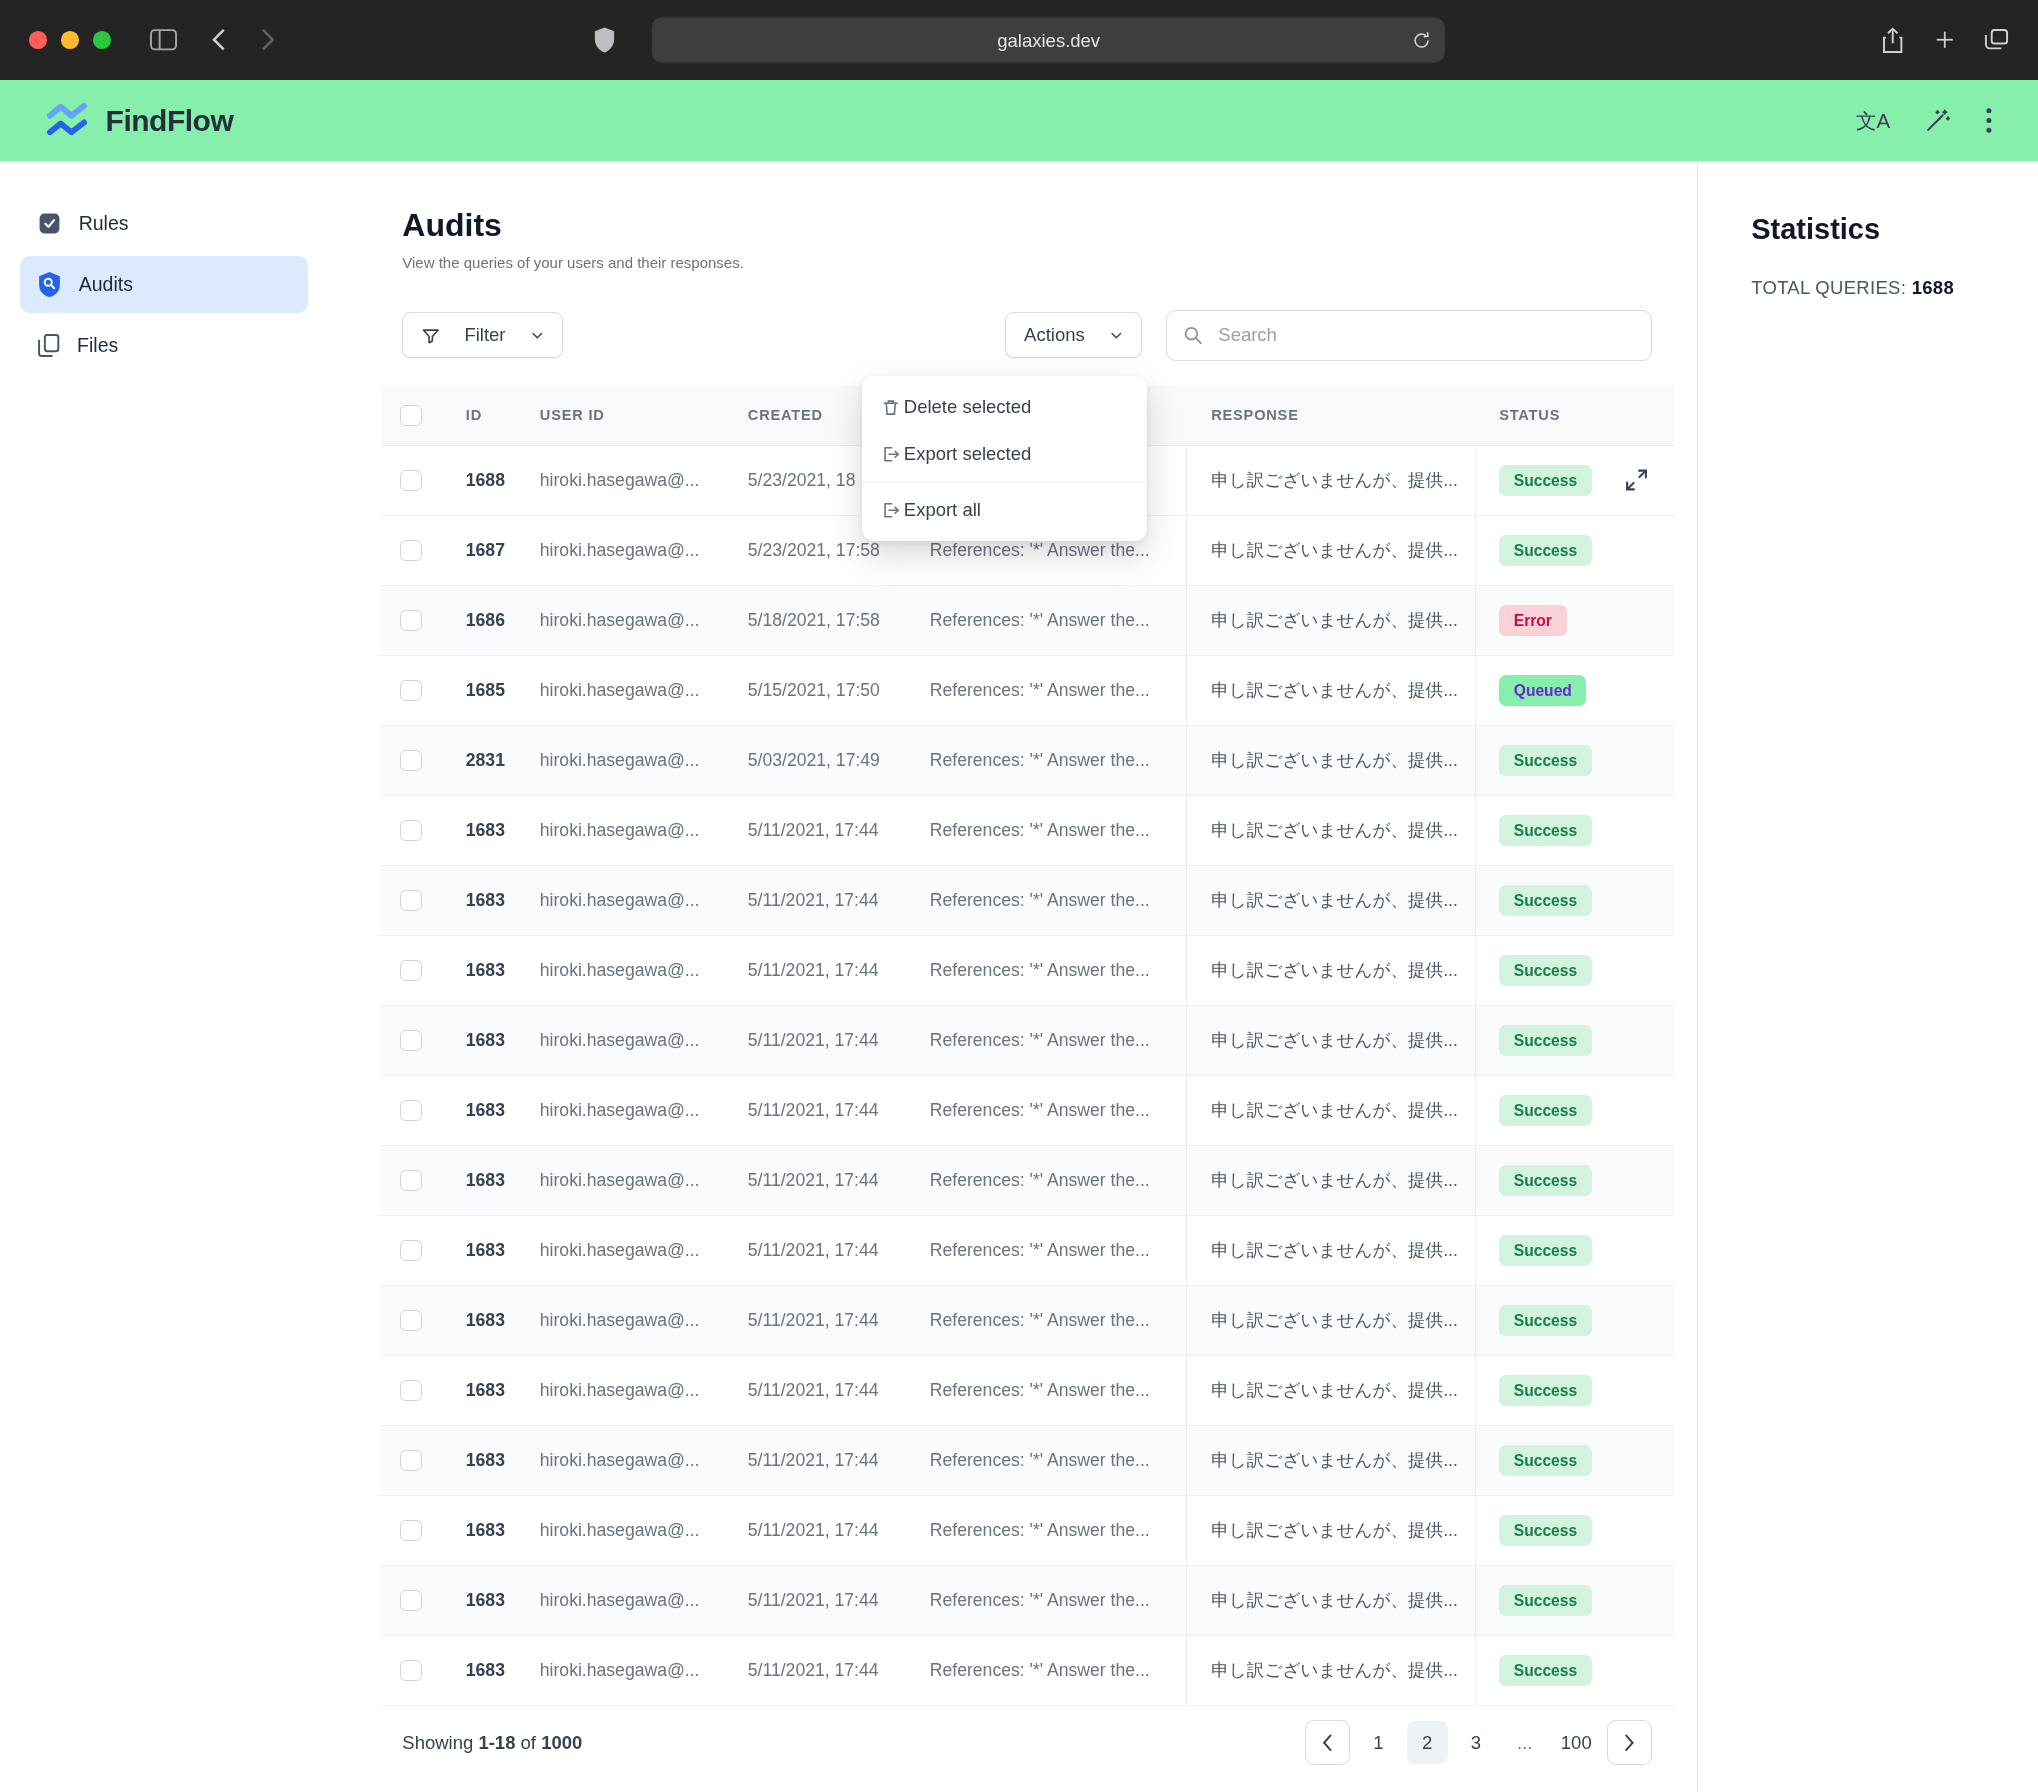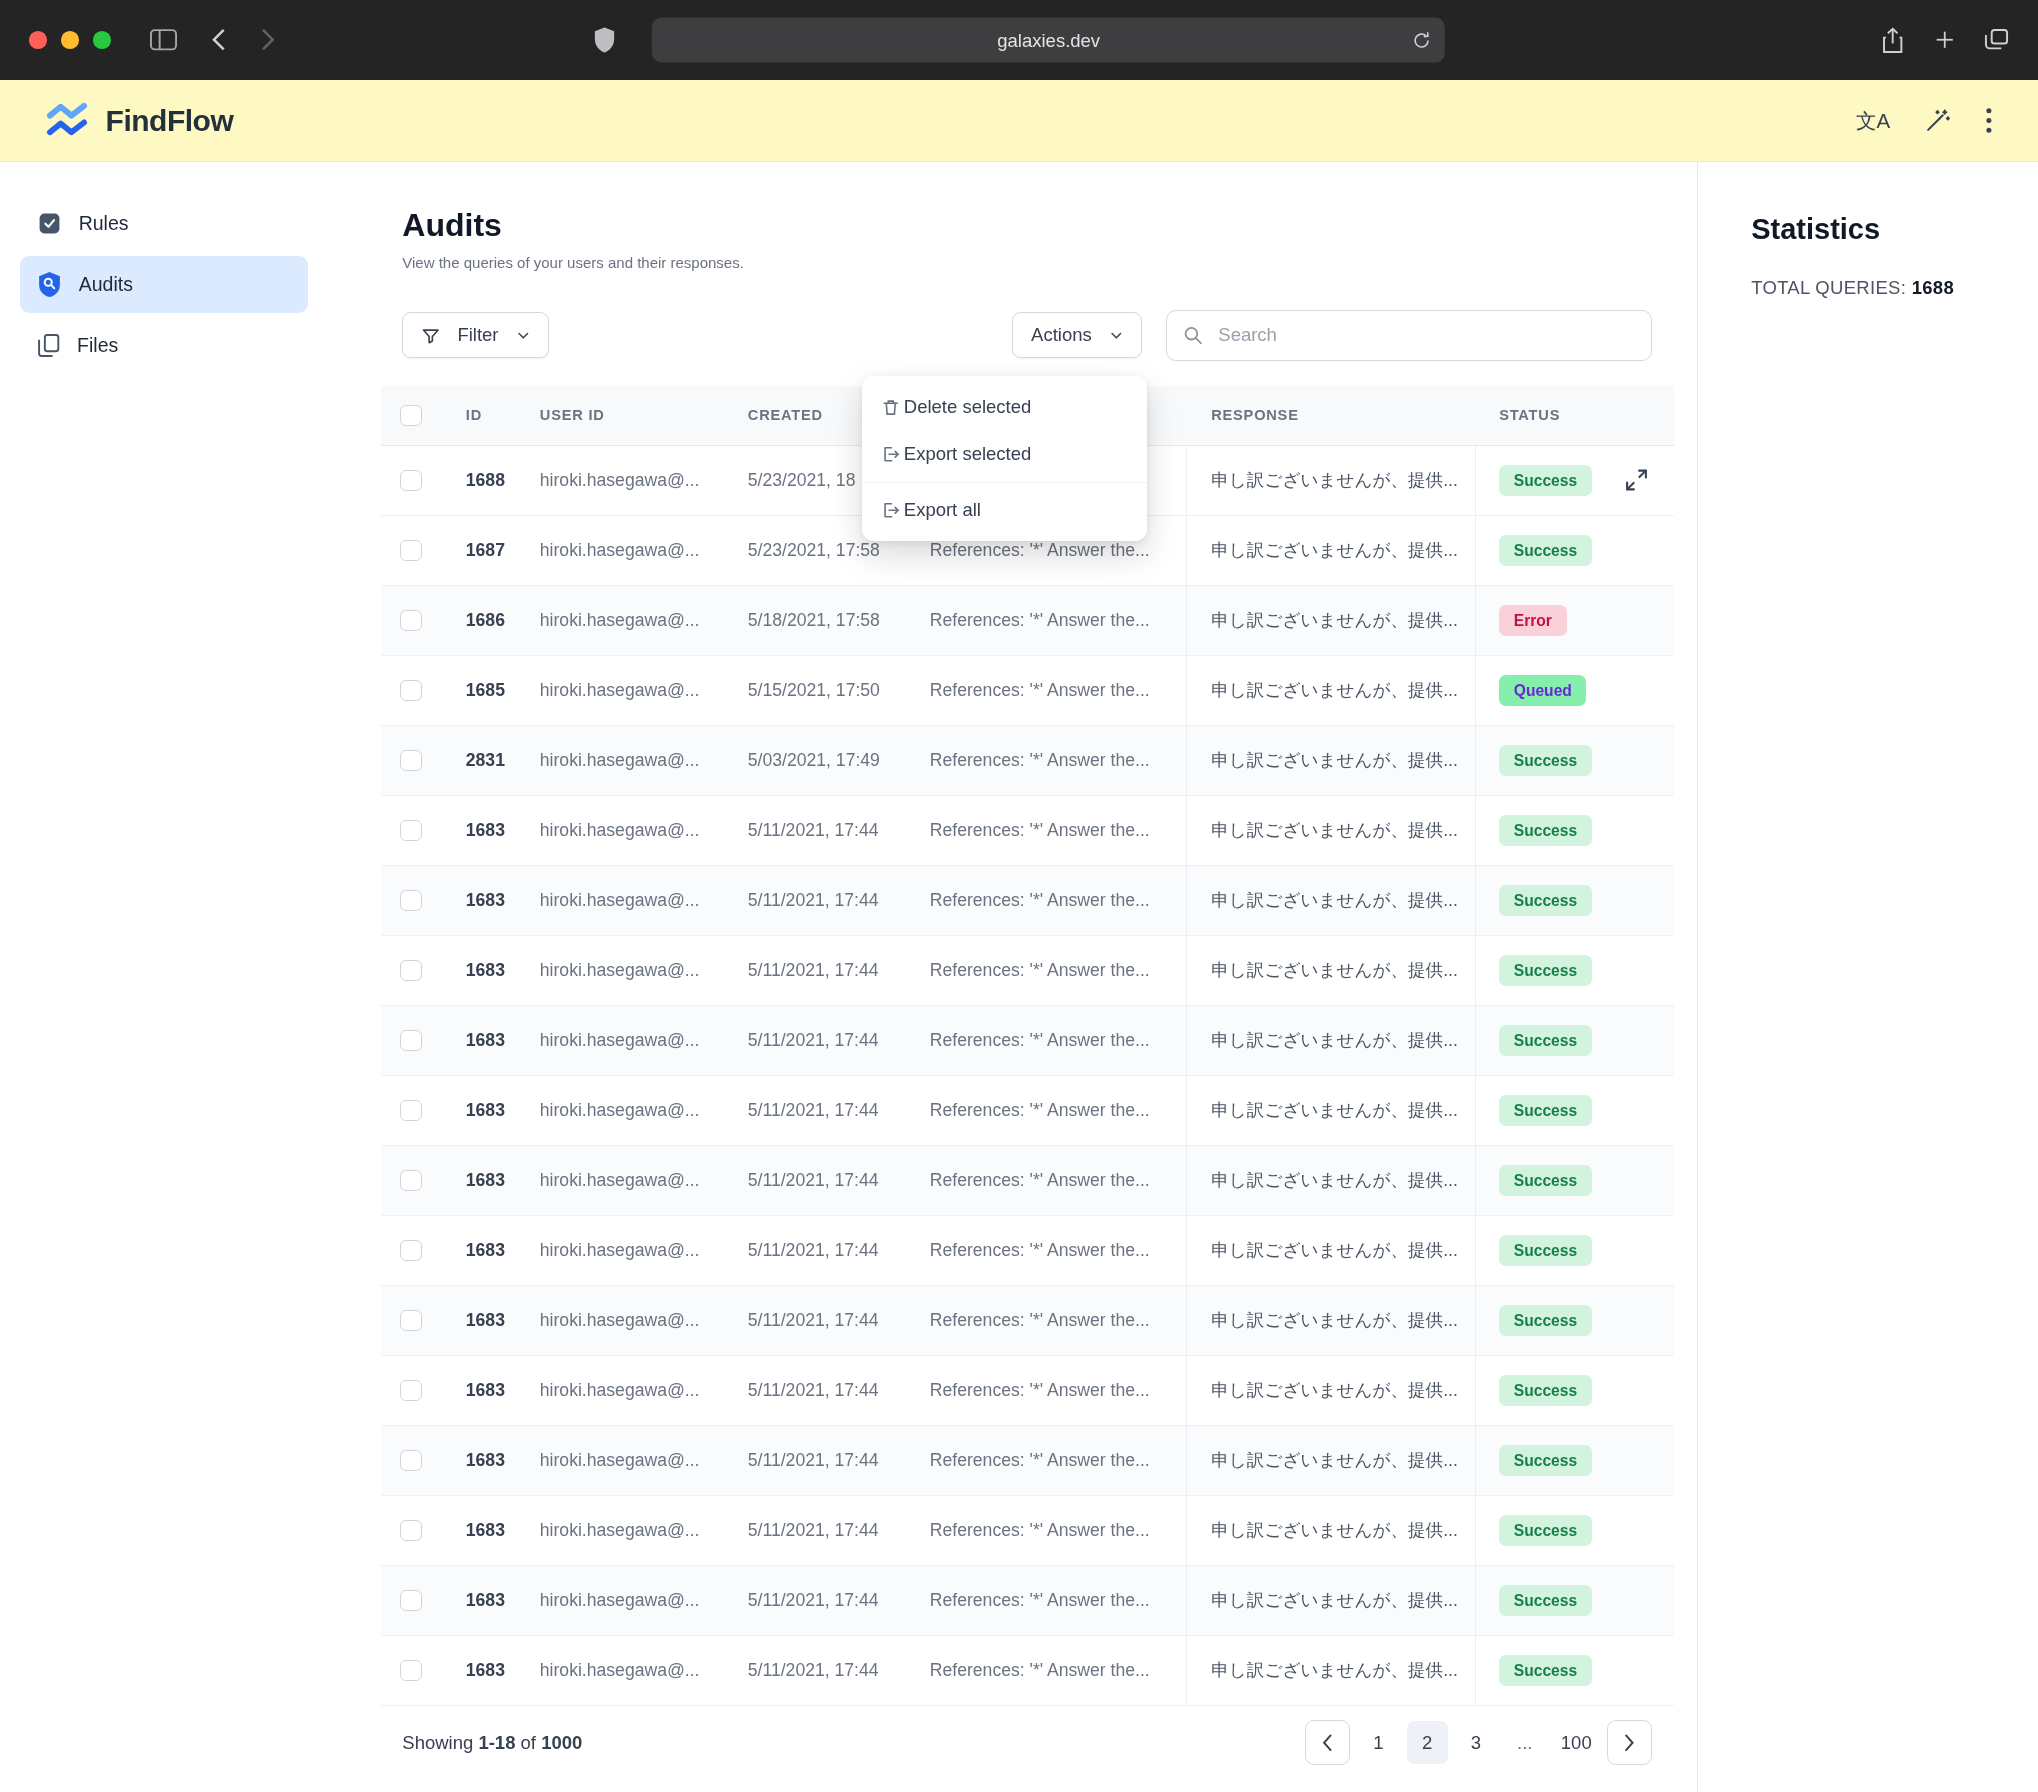--- a/index.html
+++ b/index.html
@@ -14,21 +14,21 @@
   .light.red { background:#ff5f57; }
   .light.yellow { background:#febc2e; }
   .light.green { background:#28c840; }
   .chrome-group { display:flex; align-items:center; gap:35px; margin-left:39px; }
   .url-wrap { position:absolute; left:50%; top:50%; transform:translate(-50%,-50%); display:flex; align-items:center; gap:36px; }
   .url-field { position:relative; width:793px; height:45px; background:#3e3e40; border-radius:9.8px; display:flex; align-items:center; justify-content:center; color:#e4e4e6; font-size:18.5px; }
   .url-reload { position:absolute; right:13.7px; top:50%; transform:translateY(-50%); display:flex; }
   .chrome-right { margin-left:auto; display:flex; align-items:center; gap:29px; }
 
   
-  .app-header { height:82px; border-bottom:1px solid #e7e9ec; display:flex; align-items:center; padding:16px 45px; background:#fef9c3; }
+  .app-header { height:82px; border-bottom:1px solid #e7e9ec; display:flex; align-items:center; padding:16px 45px; background:#86efac; }
   .logo { display:flex; align-items:center; gap:15.6px; }
   .logo-text { font-size:30px; font-weight:700; color:#25303d; letter-spacing:-0.5px; }
   .header-actions { margin-left:auto; display:flex; align-items:center; gap:35px; color:#374151; }
   .translate-glyph { font-size:20.5px; color:#374151; }
 
   
   .layout { display:flex; height:1631px; }
   .sidebar { width:324px; padding:33px 15.6px 0 19.5px; }
   .side-item { display:flex; align-items:center; gap:16.6px; height:57px; padding:0 17.6px; border-radius:9.8px; font-size:19.5px; font-weight:500; color:#1f2937; margin-bottom:3.9px; cursor:pointer; }
   .side-item.active { background:#dbeafe; }
@@ -36,21 +36,21 @@
   .rightbar { width:341px; border-left:1px solid #e7e9ec; padding:51px 19.5px 0 53px; }
   .stats-title { font-size:29px; font-weight:700; color:#111827; }
   .stat-line { margin-top:31px; font-size:18.5px; color:#4b5563; letter-spacing:0.3px; }
   .stat-line b { color:#111827; font-weight:700; }
 
   
   .main-inner { margin:45px 23.4px 0 57px; width:1293px; }
   .page-title { font-size:32px; font-weight:700; color:#111827; margin-left:21.5px; }
   .page-sub { font-size:15px; color:#6b7280; margin:9.8px 0 0 21.5px; }
   .toolbar { display:flex; align-items:center; margin-top:39px; padding:0 21.5px; }
-  .btn { display:inline-flex; align-items:center; gap:17px; height:46px; padding:0 17.6px; border:1px solid #d5d9de; border-radius:8.8px; background:#fff; font-size:18.5px; color:#374151; box-shadow:0 1px 2px rgba(16,24,40,.05); }
+  .btn { display:inline-flex; align-items:center; gap:24px; height:46px; padding:0 17.6px; border:1px solid #d5d9de; border-radius:8.8px; background:#fff; font-size:18.5px; color:#374151; box-shadow:0 1px 2px rgba(16,24,40,.05); }
   .btn-actions { margin-left:auto; }
   .search-wrap { position:relative; margin-left:24.4px; }
   .search-icon-abs { position:absolute; left:15.6px; top:50%; transform:translateY(-50%); display:flex; }
   .search-input { width:486px; height:51px; border:1px solid #d5d9de; border-radius:9.8px; padding:0 15.6px 0 51px; font-size:18.5px; color:#374151; outline:none; background:#fff; }
   .search-input::placeholder { color:#9aa1ab; }
 
   
   .table { margin-top:25px; }
   .trow { display:grid; grid-template-columns:85px 74px 208px 182px 257px 289px 1fr; align-items:center; height:70px; border-bottom:1px solid #eef0f3; position:relative; background:#fff; }
   .trow.thead { height:60px; background:#f8f9fb; border-bottom:1px solid #e8eaed; }

